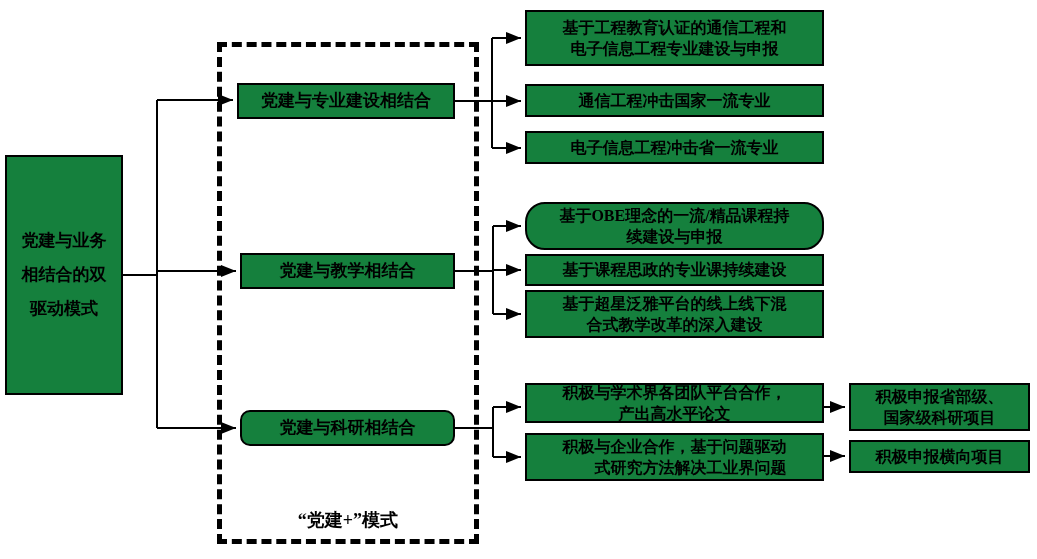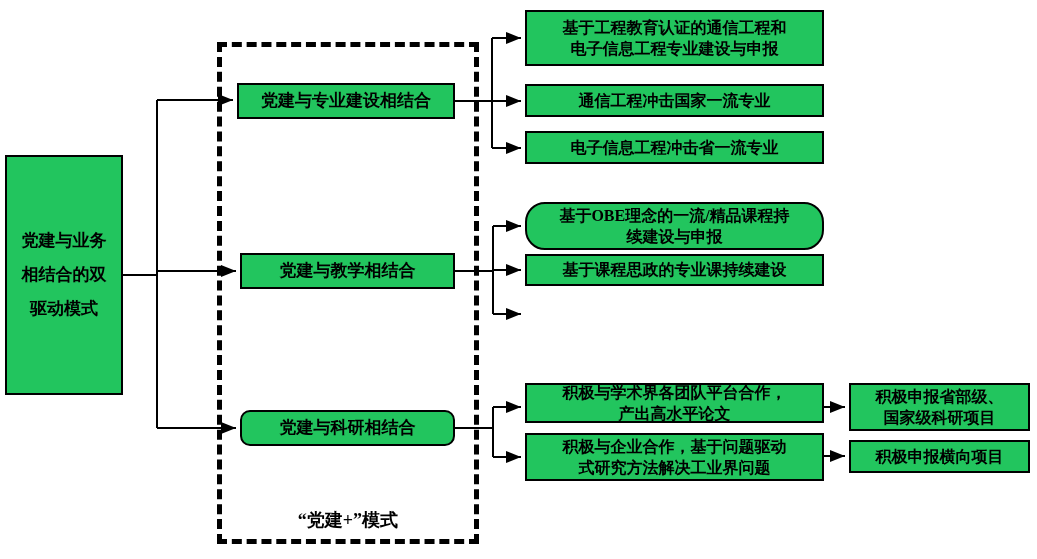--- a/index.html
+++ b/index.html
@@ -19,21 +19,21 @@
   }
   .connectors {
     position: absolute;
     left: 0;
     top: 0;
     width: 1037px;
     height: 559px;
   }
   .box {
     position: absolute;
-    background: #22c55e;
+    background: #15803d;
     border: 2px solid #000000;
     box-sizing: border-box;
     display: flex;
     align-items: center;
     justify-content: center;
     text-align: center;
     white-space: pre-line;
     line-height: 1.32;
     font-size: 16px;
     padding: 1px 2px;
@@ -156,27 +156,31 @@
 
   <div class="box" style="left:525px; top:202px; width:299px; height:48px;border-radius:20px;">
     <span>基于OBE理念的一流/精品课程持
 续建设与申报</span>
   </div>
 
   <div class="box" style="left:525px; top:254px; width:299px; height:32px;">
     <span>基于课程思政的专业课持续建设</span>
   </div>
 
+  <div class="box" style="left:525px; top:290px; width:299px; height:48px;">
+    <span>基于超星泛雅平台的线上线下混
+合式教学改革的深入建设</span>
+  </div>
 
   <div class="box" style="left:525px; top:383px; width:299px; height:40px;">
     <span>积极与学术界各团队平台合作，
 产出高水平论文</span>
   </div>
 
-  <div class="box" style="left:525px; top:433px; width:299px; height:48px;">
+  <div class="box" style="left:525px; top:433px; width:299px; height:48px;text-align:right;">
     <span>积极与企业合作，基于问题驱动
 式研究方法解决工业界问题</span>
   </div>
 
   <div class="box" style="left:849px; top:383px; width:181px; height:48px;">
     <span>积极申报省部级、
 国家级科研项目</span>
   </div>
 
   <div class="box" style="left:849px; top:440px; width:181px; height:33px;">

